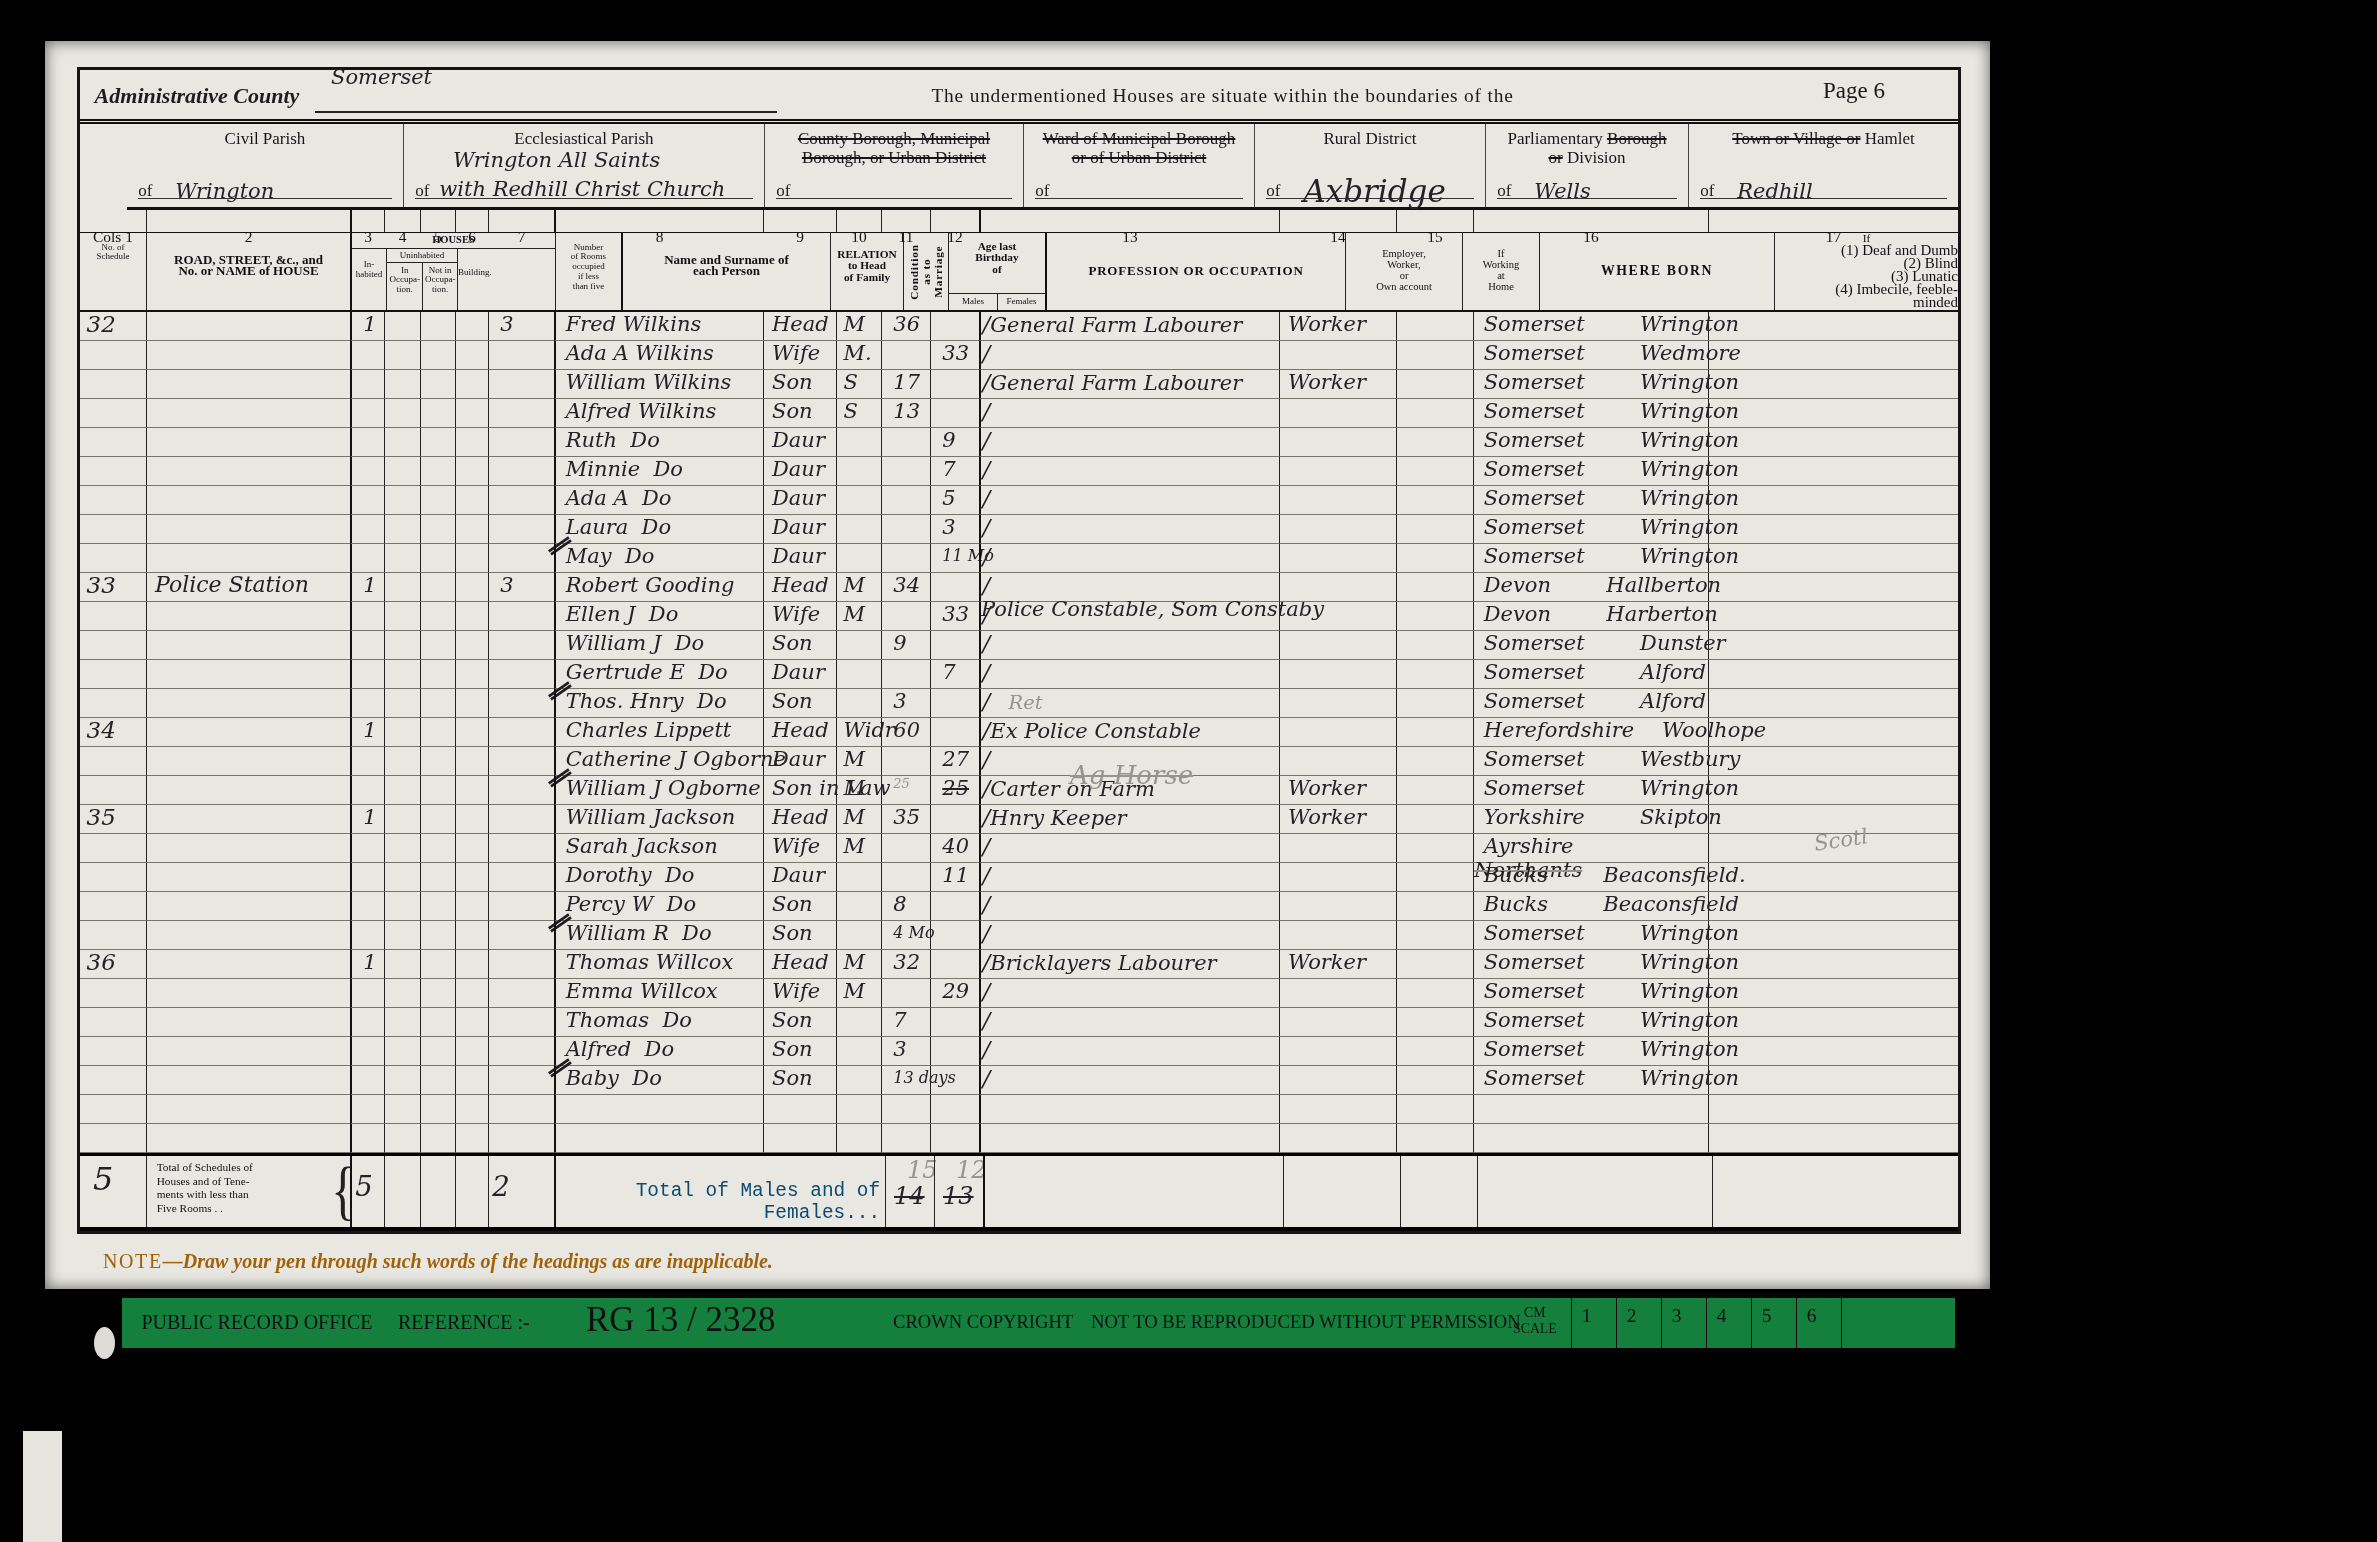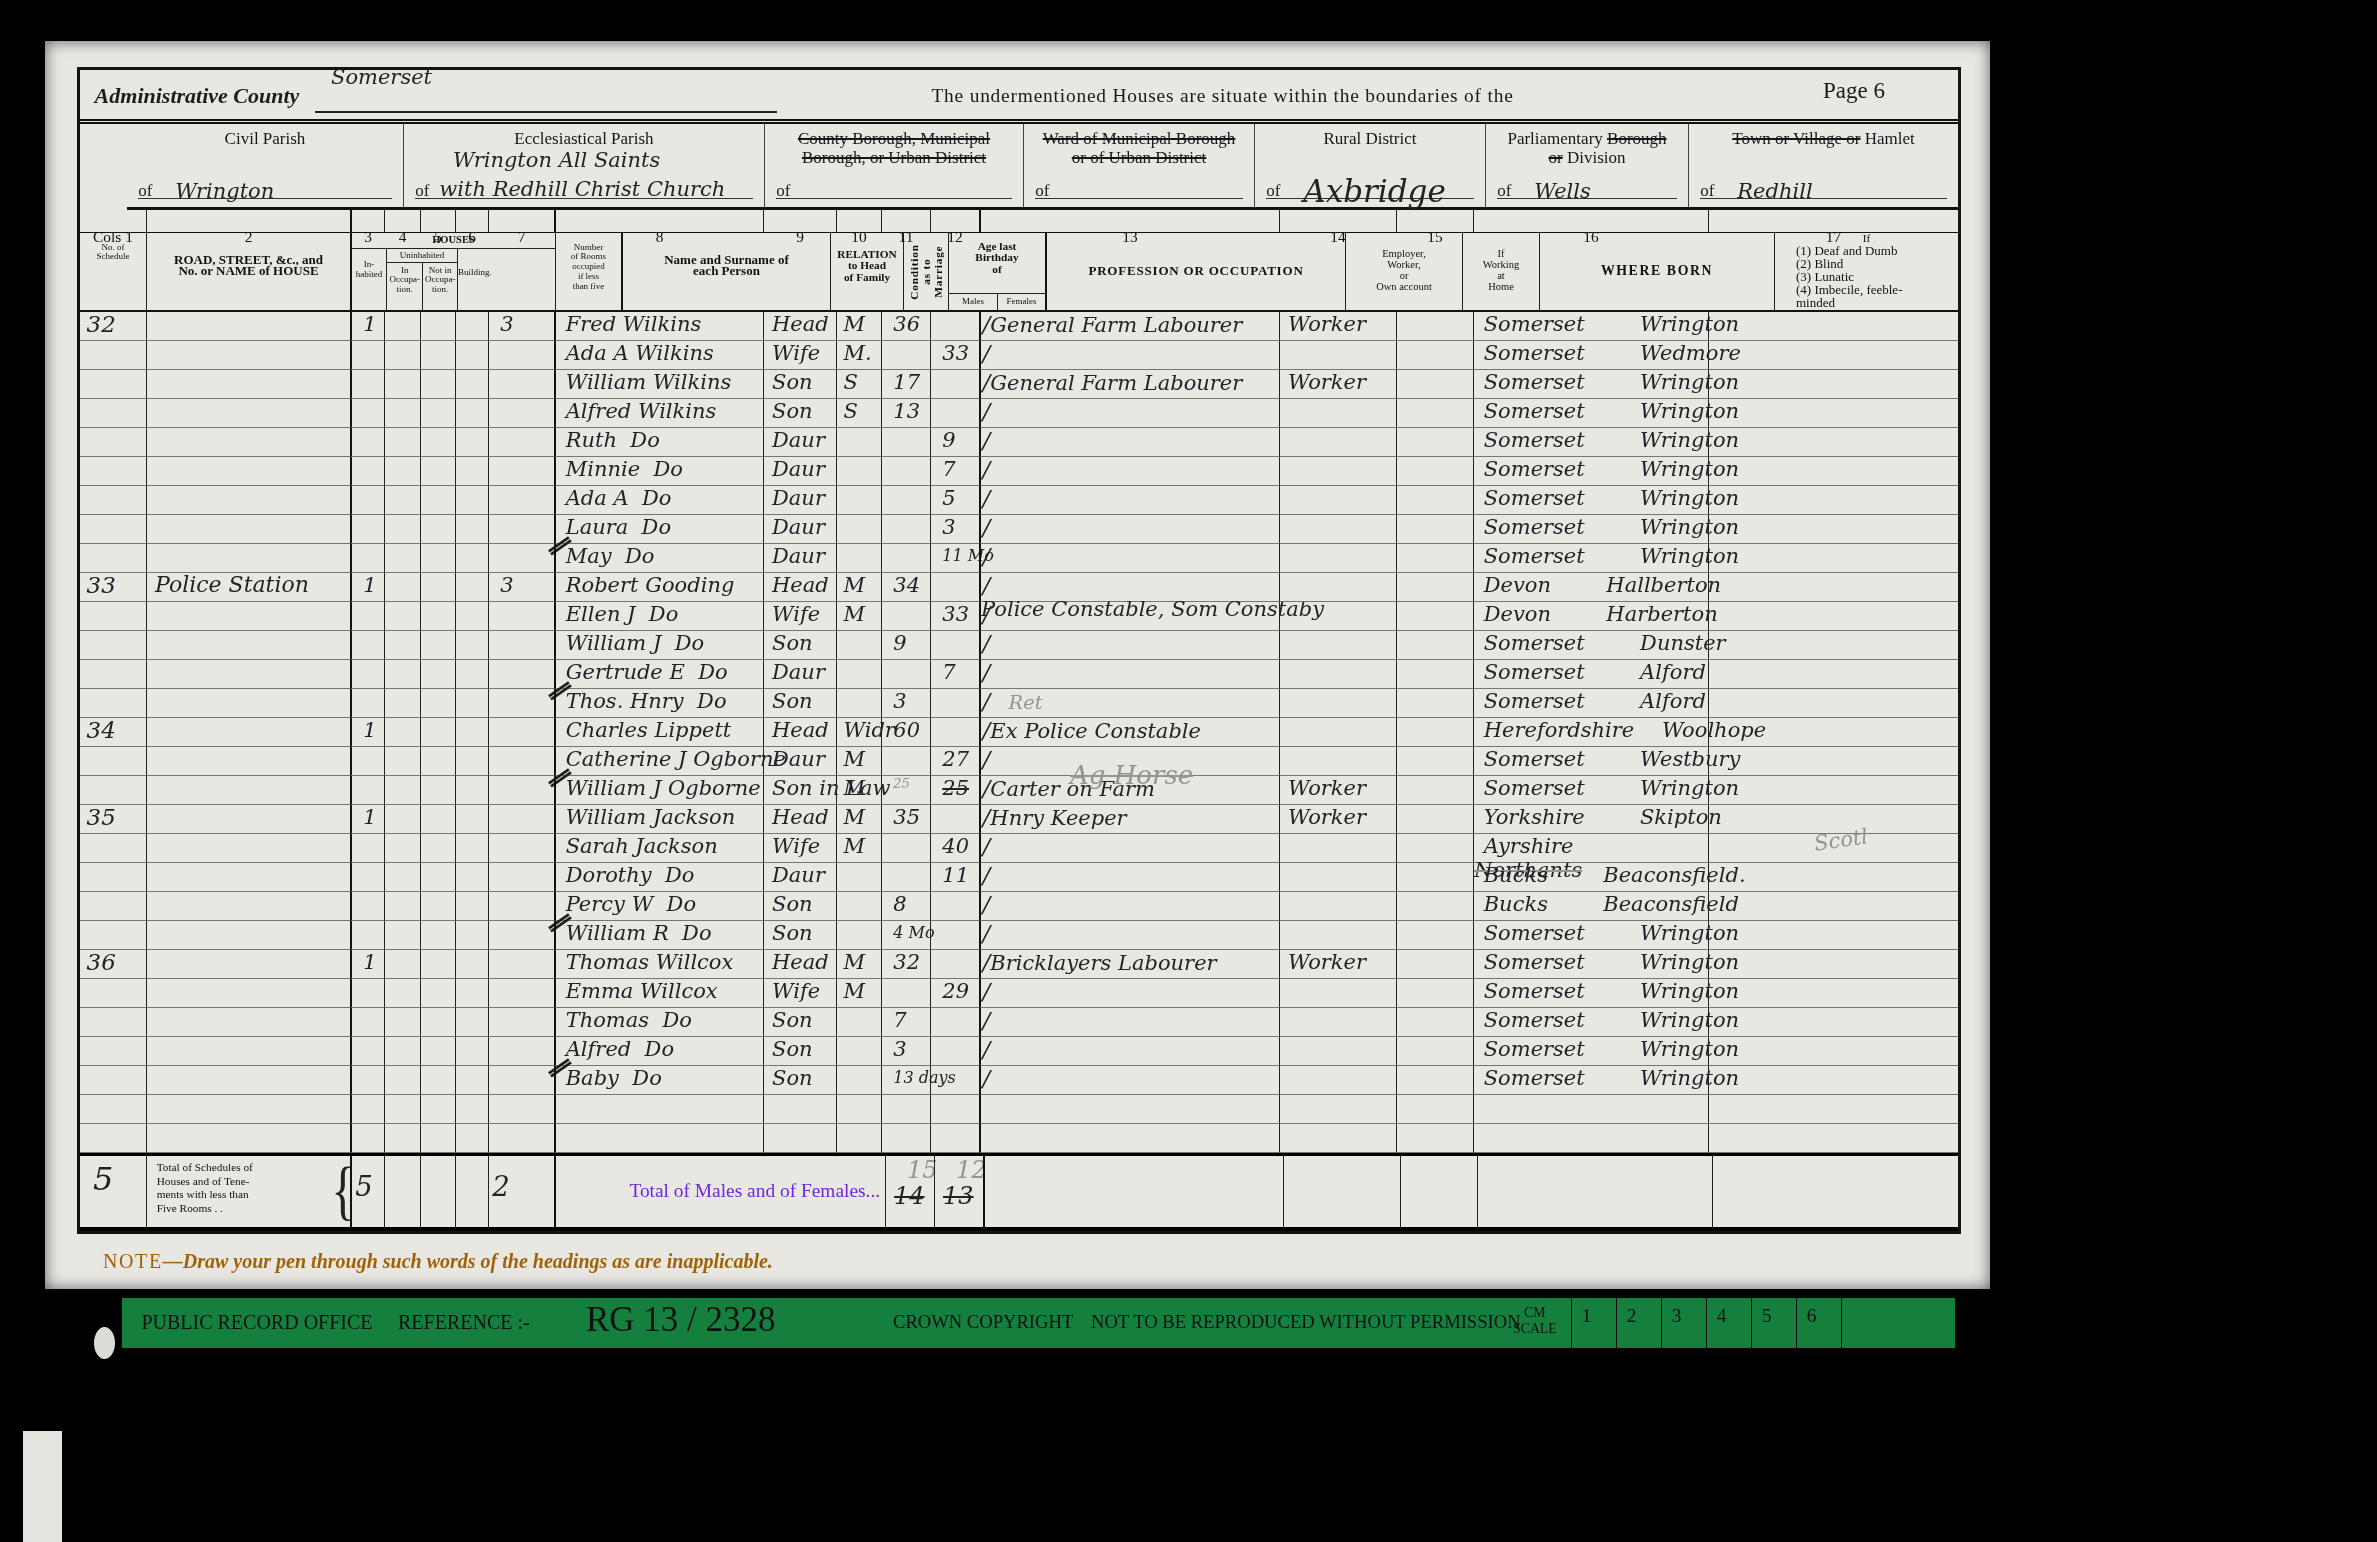--- a/index.html
+++ b/index.html
@@ -41,21 +41,21 @@
   .c13{width:300px;}.c14{width:117px;}.c15{width:77px;}.c16{width:235px;}.c17{width:245px;flex:1;}
   .heavyL{border-left:2.4px solid #111 !important;}
   .grp3to6{width:205px;display:flex;flex-direction:column;}
   .grp11to12{width:97px;display:flex;flex-direction:column;}
   .subrow{display:flex;flex:1;}
   .subcell{border-left:0.8px solid #222;box-sizing:border-box;}
   .subcell:first-child{border-left:none;}
   .tiny{font-size:9px;line-height:9.7px;}
   .vert{writing-mode:vertical-rl;transform:rotate(180deg);font-size:11.3px;font-weight:bold;letter-spacing:0.8px;
         position:absolute;left:50%;top:50%;translate:-50% -50%;transform-origin:center;line-height:12px;}
-  .infirm-list{text-align:left;font-size:13px;line-height:13px;padding-left:21px;}
+  .infirm-list{text-align:right;font-size:15px;line-height:13px;padding-left:21px;}
   
   .tbody .trow{height:29px;}
   .tbody .cell{border-bottom:0.8px solid #77766e;}
   
   .hw{font-family:"DejaVu Serif",serif;font-style:italic;color:#232327;font-size:21px;line-height:24px;
       white-space:pre;display:inline-block;}
   .pencil{font-family:"DejaVu Serif",serif;font-style:italic;color:#97948f;white-space:pre;display:inline-block;}
   .sched{font-size:23px;padding-left:6.5px;}
   .roadv{padding-left:8px;font-size:22px;}
   .namev{padding-left:9.7px;}
@@ -71,21 +71,21 @@
   .hhmark{position:absolute;right:-13px;top:-13px;transform:rotate(55deg);font-size:24px;font-weight:bold;
           color:#1d1d1f;font-style:normal;}
   .occ-pencil-over{position:absolute;left:89px;top:-16px;font-size:26px;}
   .ret-pencil{position:absolute;left:27.6px;top:1.6px;font-size:19.4px;}
   .infirm-pencil{position:absolute;left:105px;top:-6.5px;font-size:21px;transform:rotate(-8deg);}
   
   .totals{height:78px;border-top:3.2px solid #000;border-bottom:4px solid #000;}
   .totals .cell{border-bottom:none;}
   .tot-label{font-size:11.3px;line-height:13.8px;text-align:left;padding:4.9px 0 0 9.7px;color:#101014;}
   .brace{position:absolute;right:-4.9px;top:4.9px;font-size:49px;transform:scaleY(1.35);color:#222;font-style:normal;}
-  .tot-caption{font-size:19.4px;text-align:right;padding:24px 4.9px 0 0;color:#6d28d9;}
+  .tot-caption{font-size:19.4px;text-align:right;padding:24px 4.9px 0 0;color:#0c4a6e;font-family:Liberation Mono, monospace;}
   .tot-num{position:relative;}
   .tot-ink{position:absolute;left:8px;top:27.6px;font-size:24px;}
   .tot-pencil{position:absolute;left:21px;top:0px;font-size:24px;}
   .tot-big{font-size:32px;padding-left:13px;padding-top:11.3px;}
   .tot-hw{font-size:27.6px;padding-left:3.2px;padding-top:19.4px;}
   
   .note-line{position:absolute;left:58px;top:1209px;font-size:20px;color:#a16207;}
   .note-label{letter-spacing:1.6px;}
   .note-text{font-style:italic;font-weight:bold;}
   

